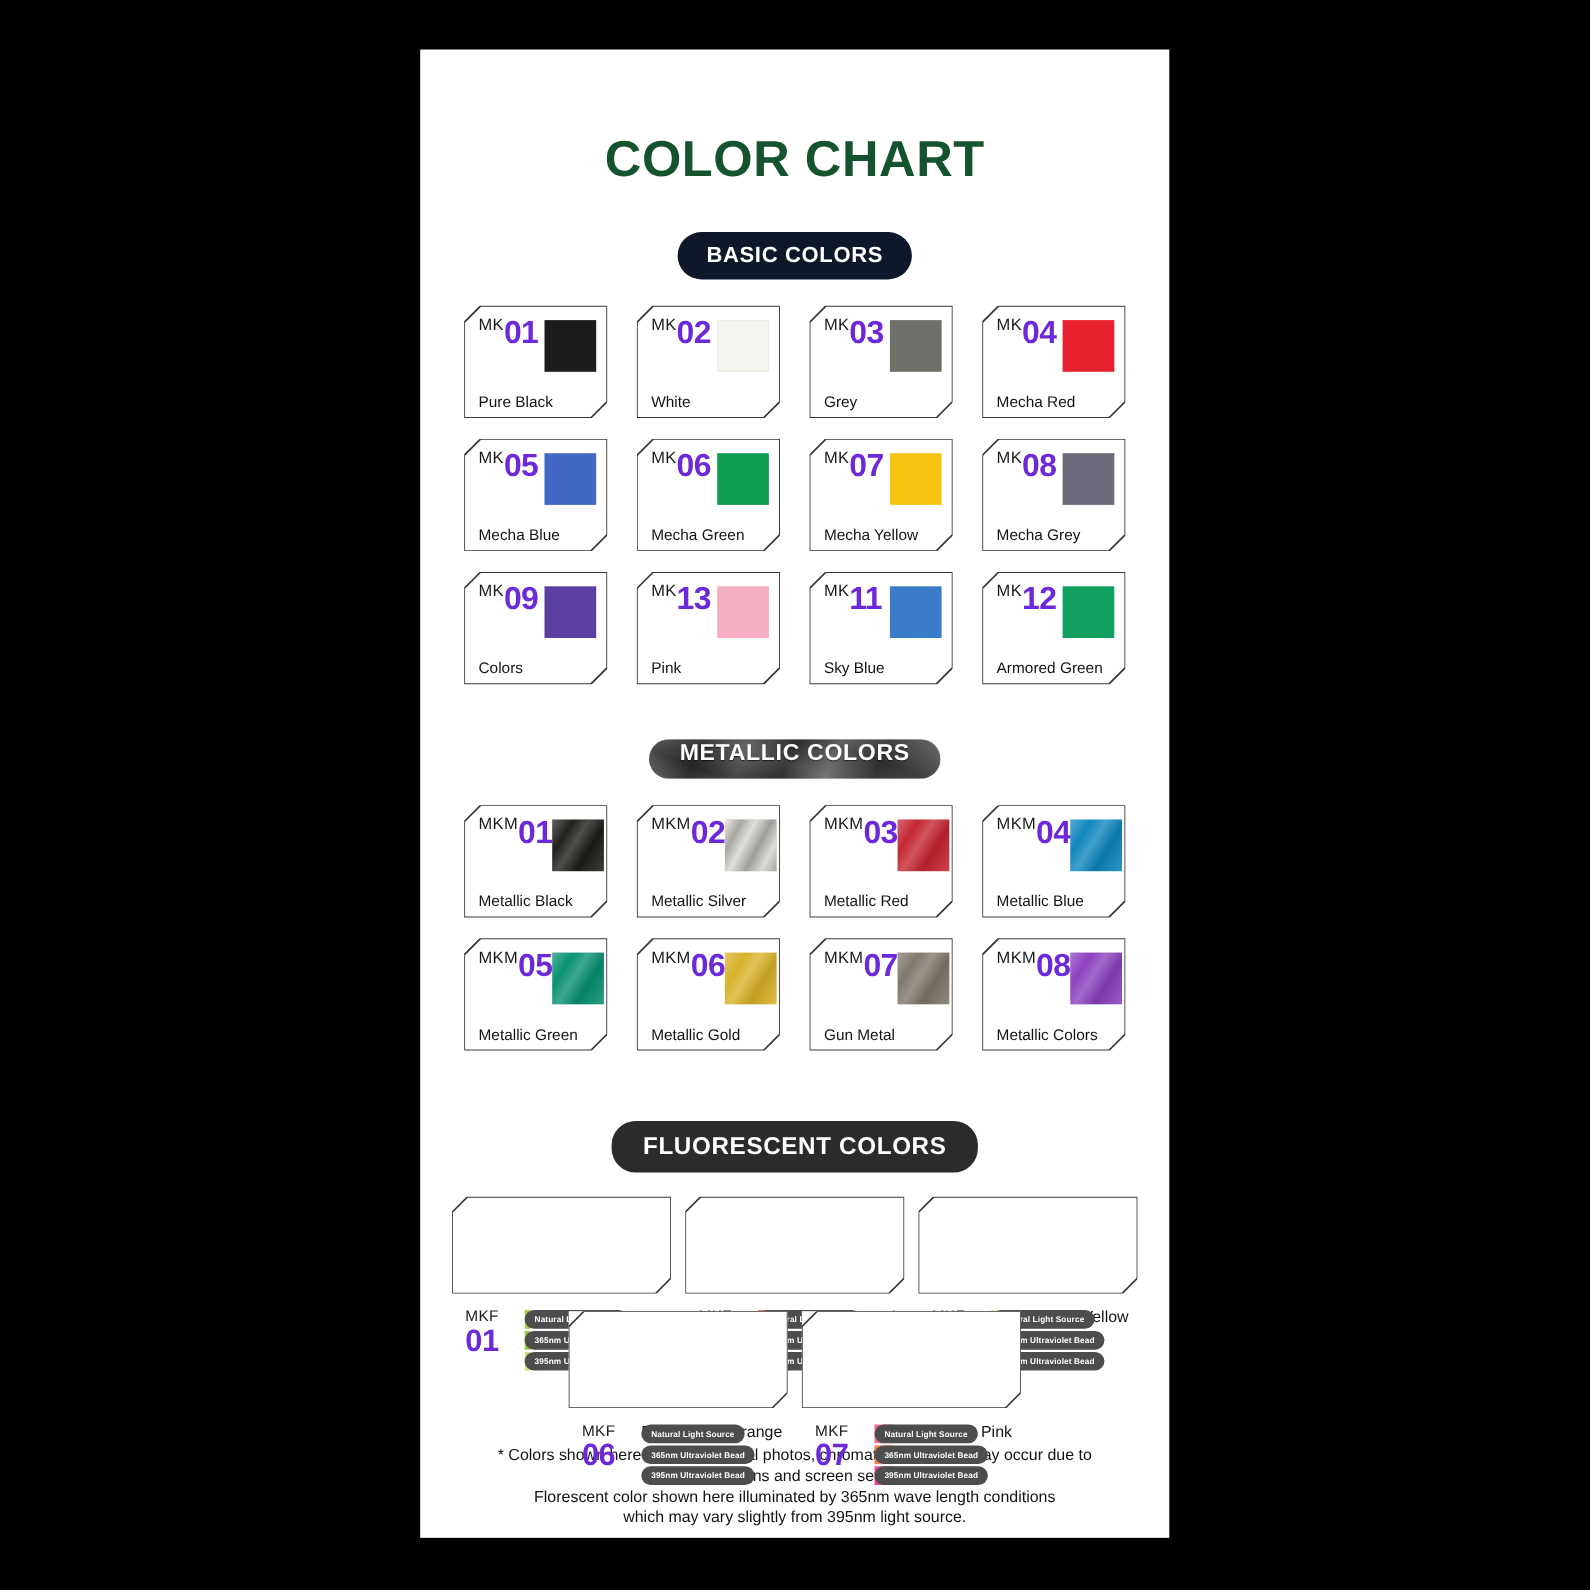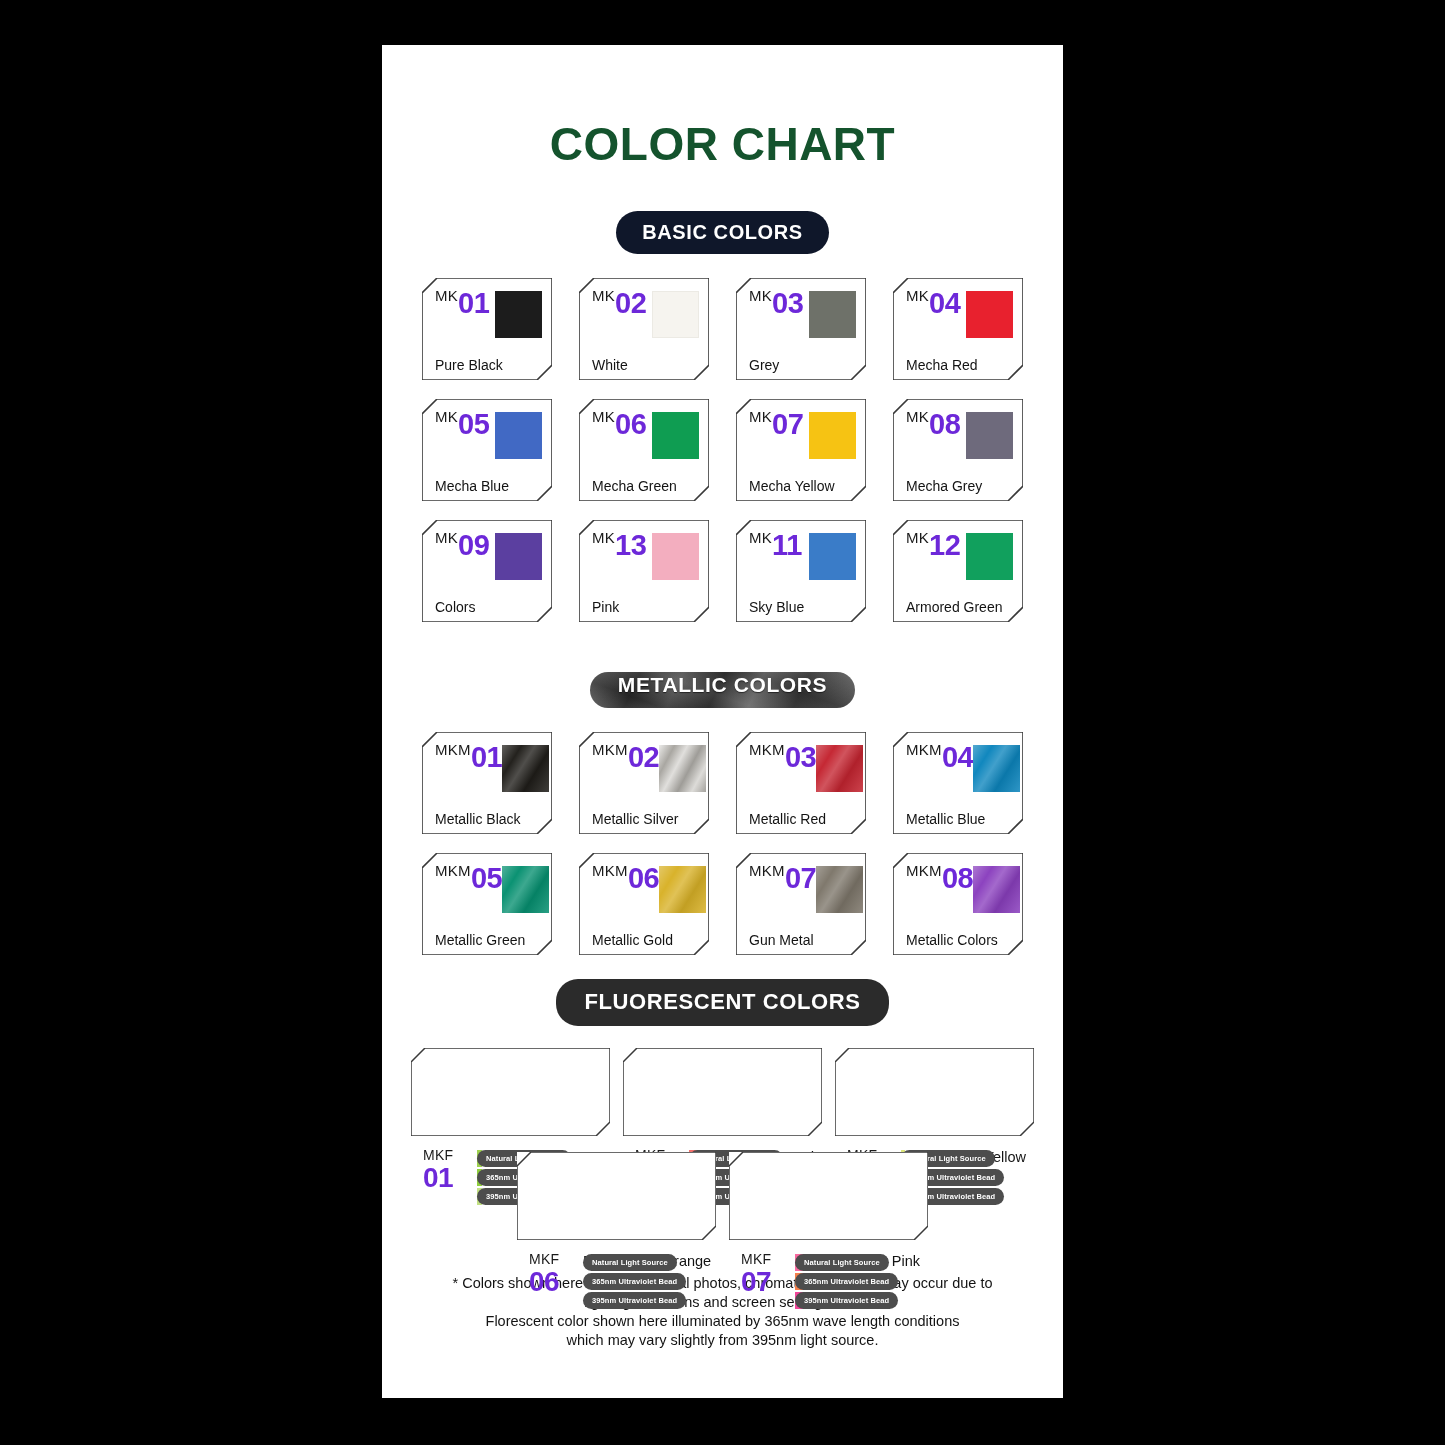--- a/index.html
+++ b/index.html
@@ -63,21 +63,21 @@
     text-shadow: 0 1px 1px rgba(0,0,0,.55);
   }
   .pill-fluorescent {
     background: #2b2b2b;
     font-size: 22px;
     padding: 12px 28px 13px;
   }
 
   .head-basic      { margin-top: 40px; }
   .head-metallic   { margin-top: 50px; }
-  .head-fluorescent{ margin-top: 24px; }
+  .head-fluorescent{ margin-top: 64px; }
 
   
   .grid {
     display: grid;
     grid-template-columns: repeat(4, 130px);
     justify-content: center;
     column-gap: 27px;
     row-gap: 19px;
     margin-top: 24px;
   }

